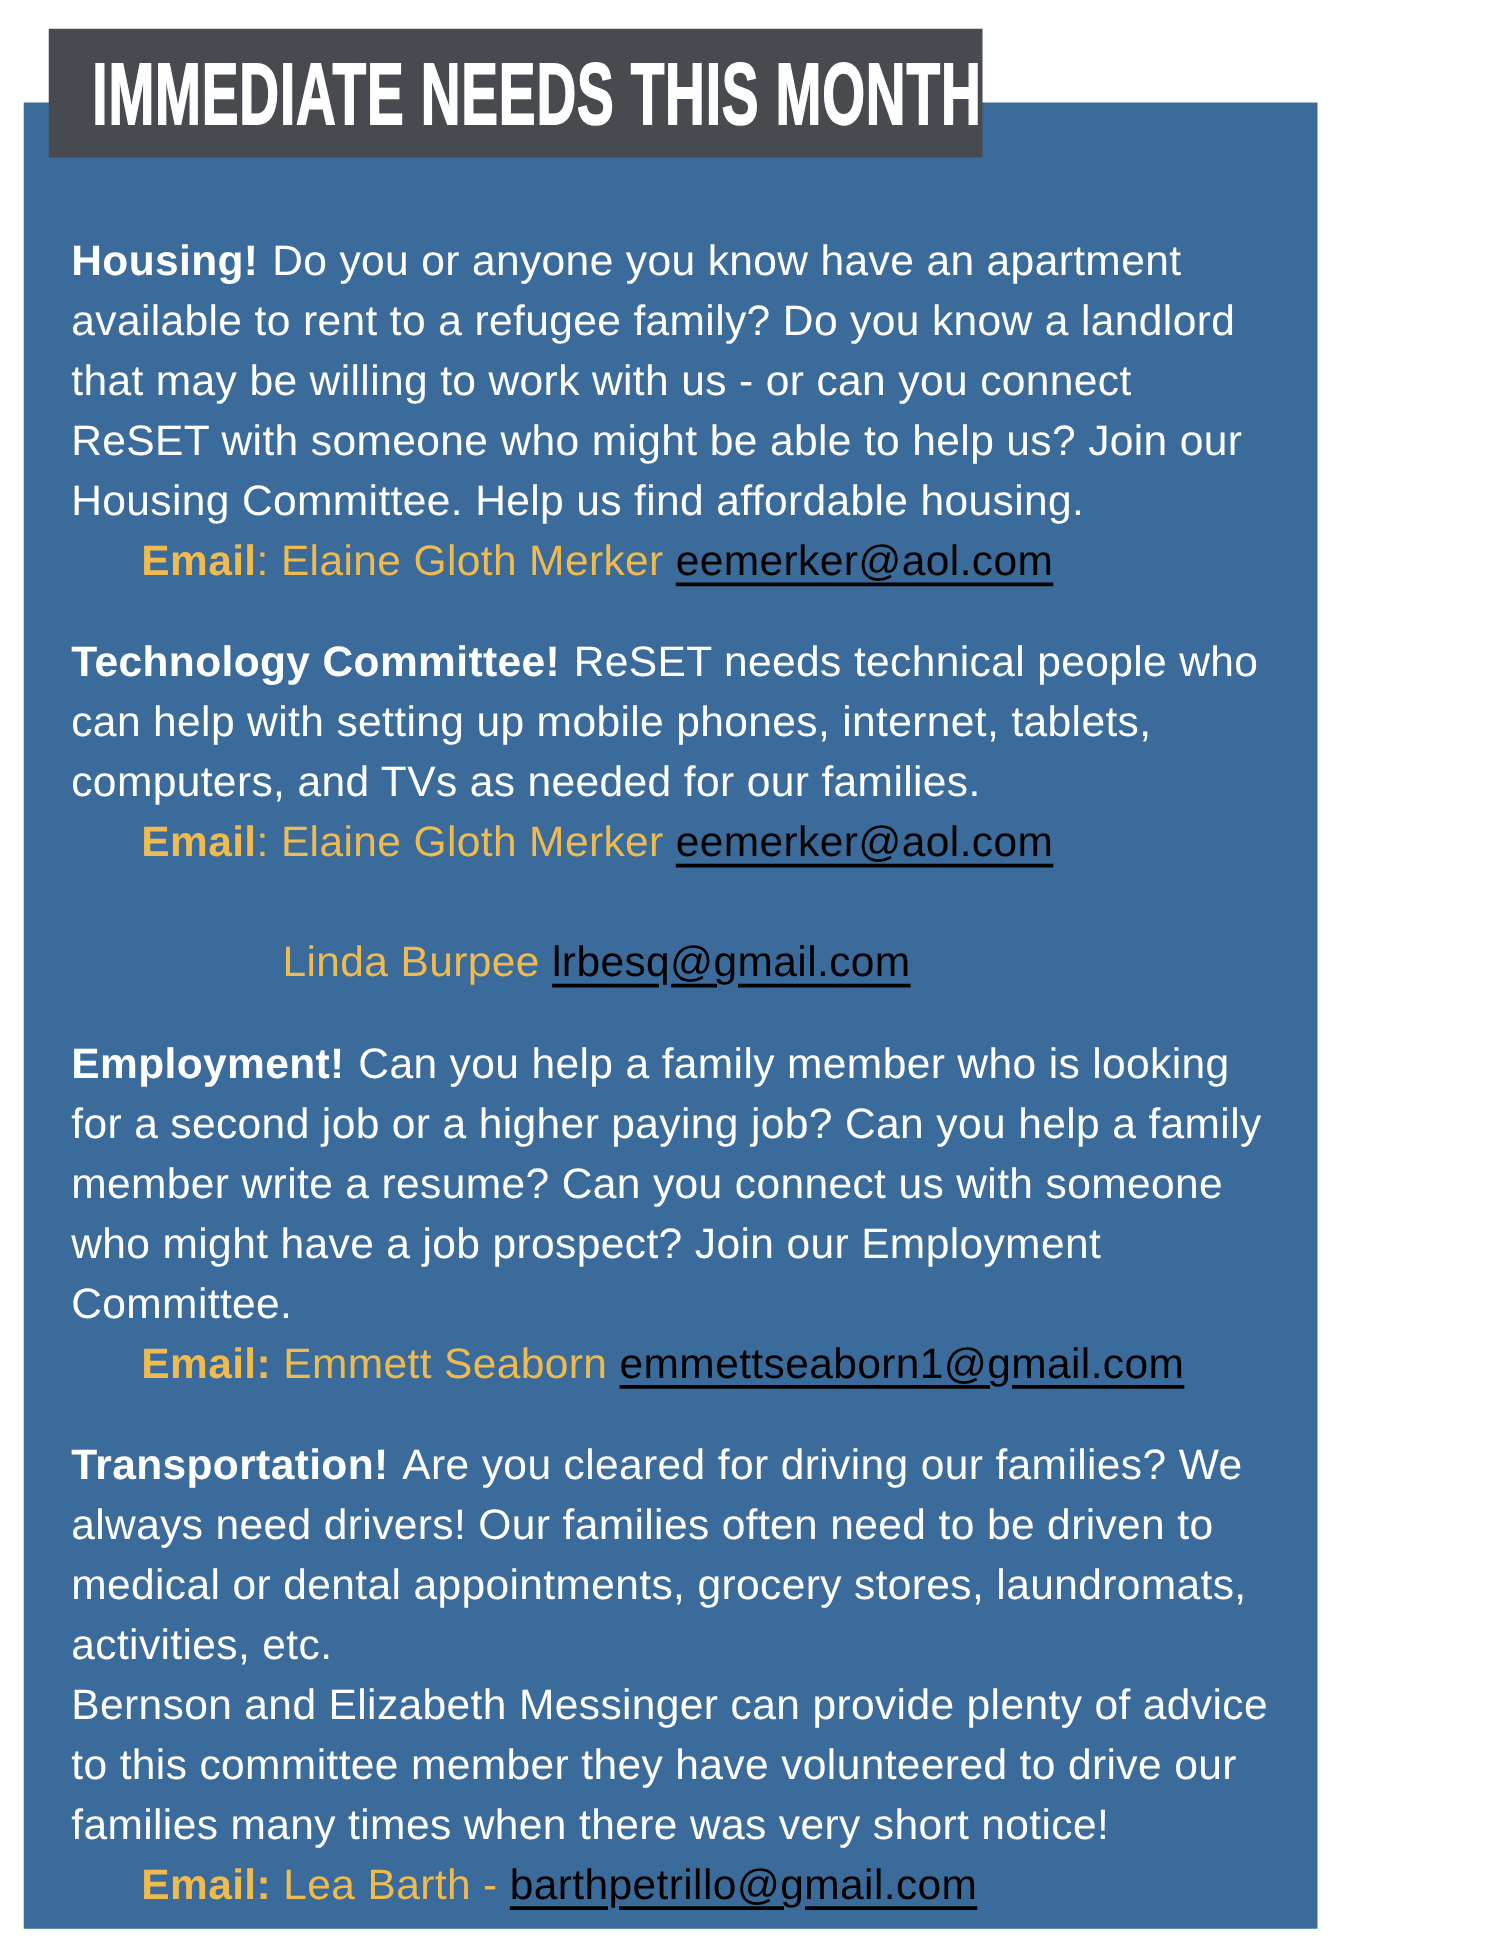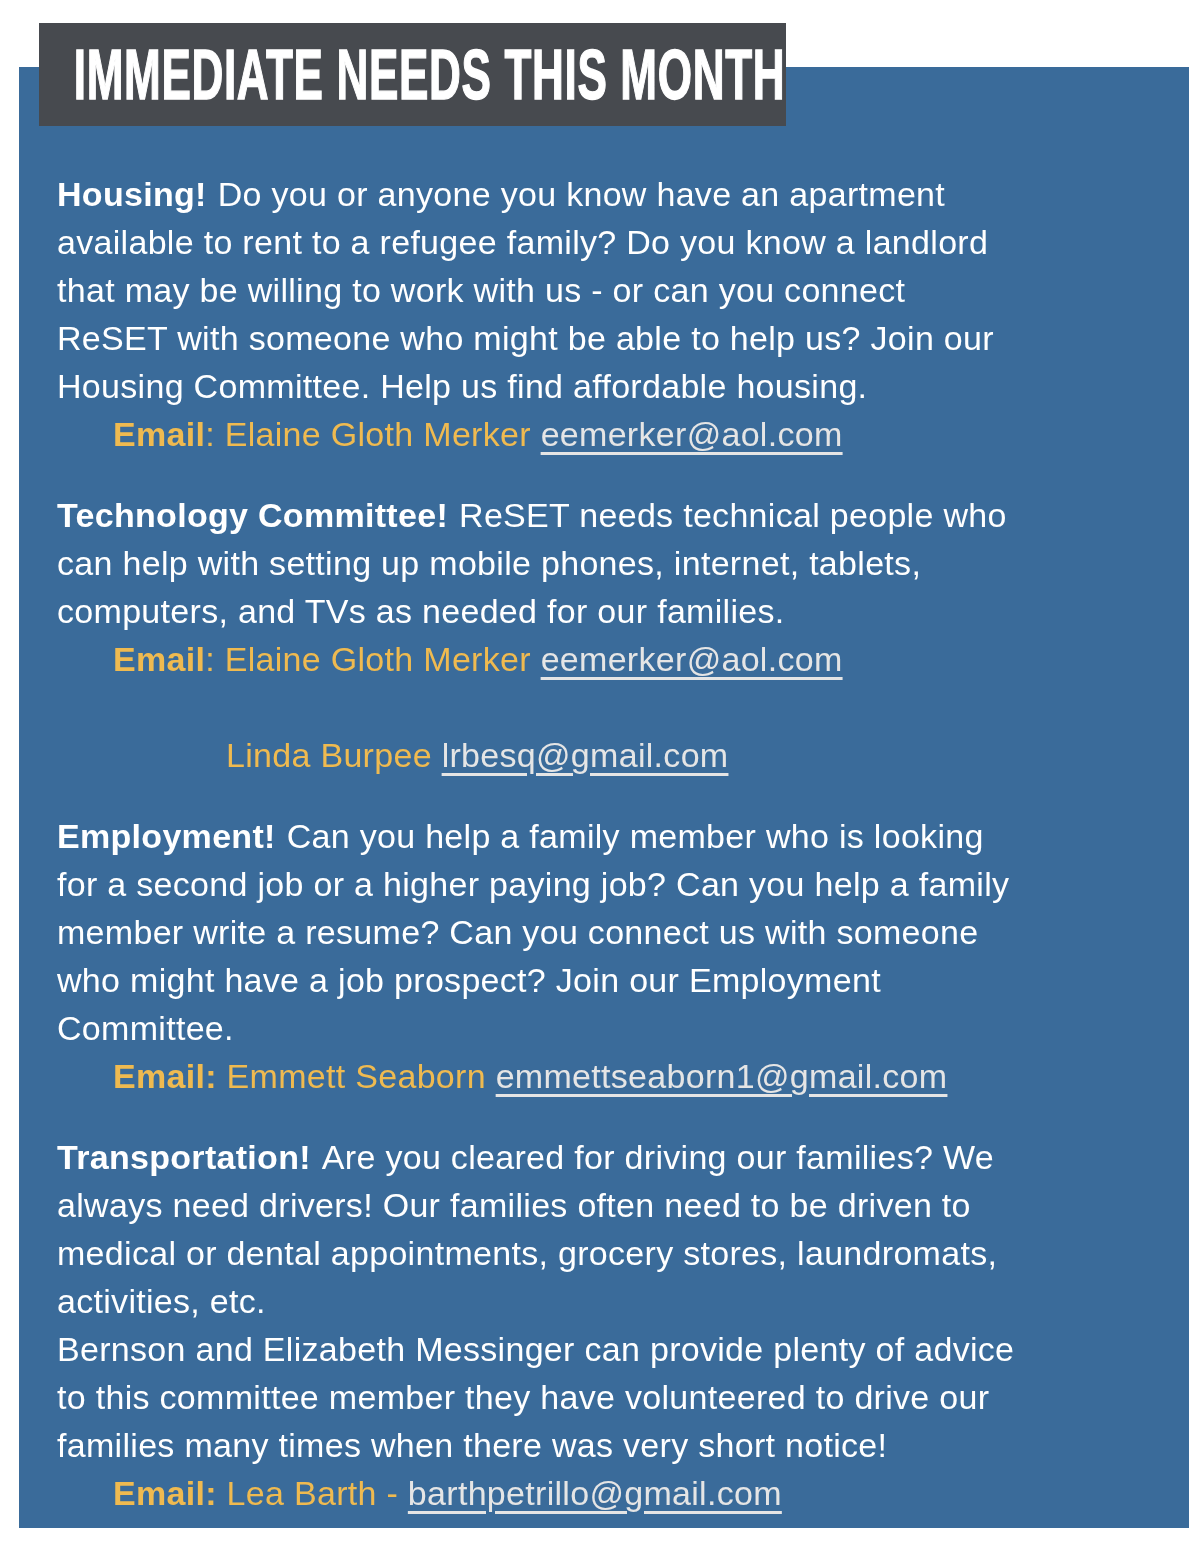--- a/index.html
+++ b/index.html
@@ -1,21 +1,21 @@
 <!DOCTYPE html>
 <html><head>
 <meta charset="utf-8">
 <style>
   html,body { margin:0; padding:0; background:#ffffff; }
   .page {
     position:relative; width:1200px; height:1553px; background:#ffffff;
     font-family:"Liberation Sans", sans-serif; overflow:hidden;
   }
   .panel {
-    position:absolute; left:19px; top:67px; width:1170px; height:1461px;
+    position:absolute; left:19px; top:82px; width:1035px; height:1461px;
     background:#3A6B9A;
   }
   .banner {
     position:absolute; left:39px; top:23px; width:721px; height:103px;
     background:#474A4F; z-index:2; display:flex; align-items:center;padding-left:26px;
   }
   .banner h1 {
     margin:0; padding-left:14px; color:#ffffff; font-weight:bold;
     font-size:70px; letter-spacing:1px; white-space:nowrap;
     transform:scaleX(0.63); transform-origin:0 50%;
@@ -25,21 +25,21 @@
     position:absolute; left:38px; right:56px; top:103px;
     color:#ffffff; font-size:34px; line-height:48px; letter-spacing:0.3px;
   }
   .section + .section { margin-top:33px; }
   .line { white-space:nowrap; }
   .lead { font-weight:bold; margin-right:11px; }
   .email-line { color:#EFBA50; padding-left:56px; white-space:nowrap; }
   .email-line.indent-2 { padding-left:169px;margin-top:48px; }
   .email-label { font-weight:bold; }
   .email-link {
-    color:#e5e5e5; text-decoration:underline;
+    color:#000000; text-decoration:underline;
     text-decoration-thickness:3px; text-underline-offset:6px; cursor:pointer;
   }
   .cont-first { padding-left:68px; }
 </style>
 </head>
 <body>
 
 <div class="page">
 
   <div class="panel">

